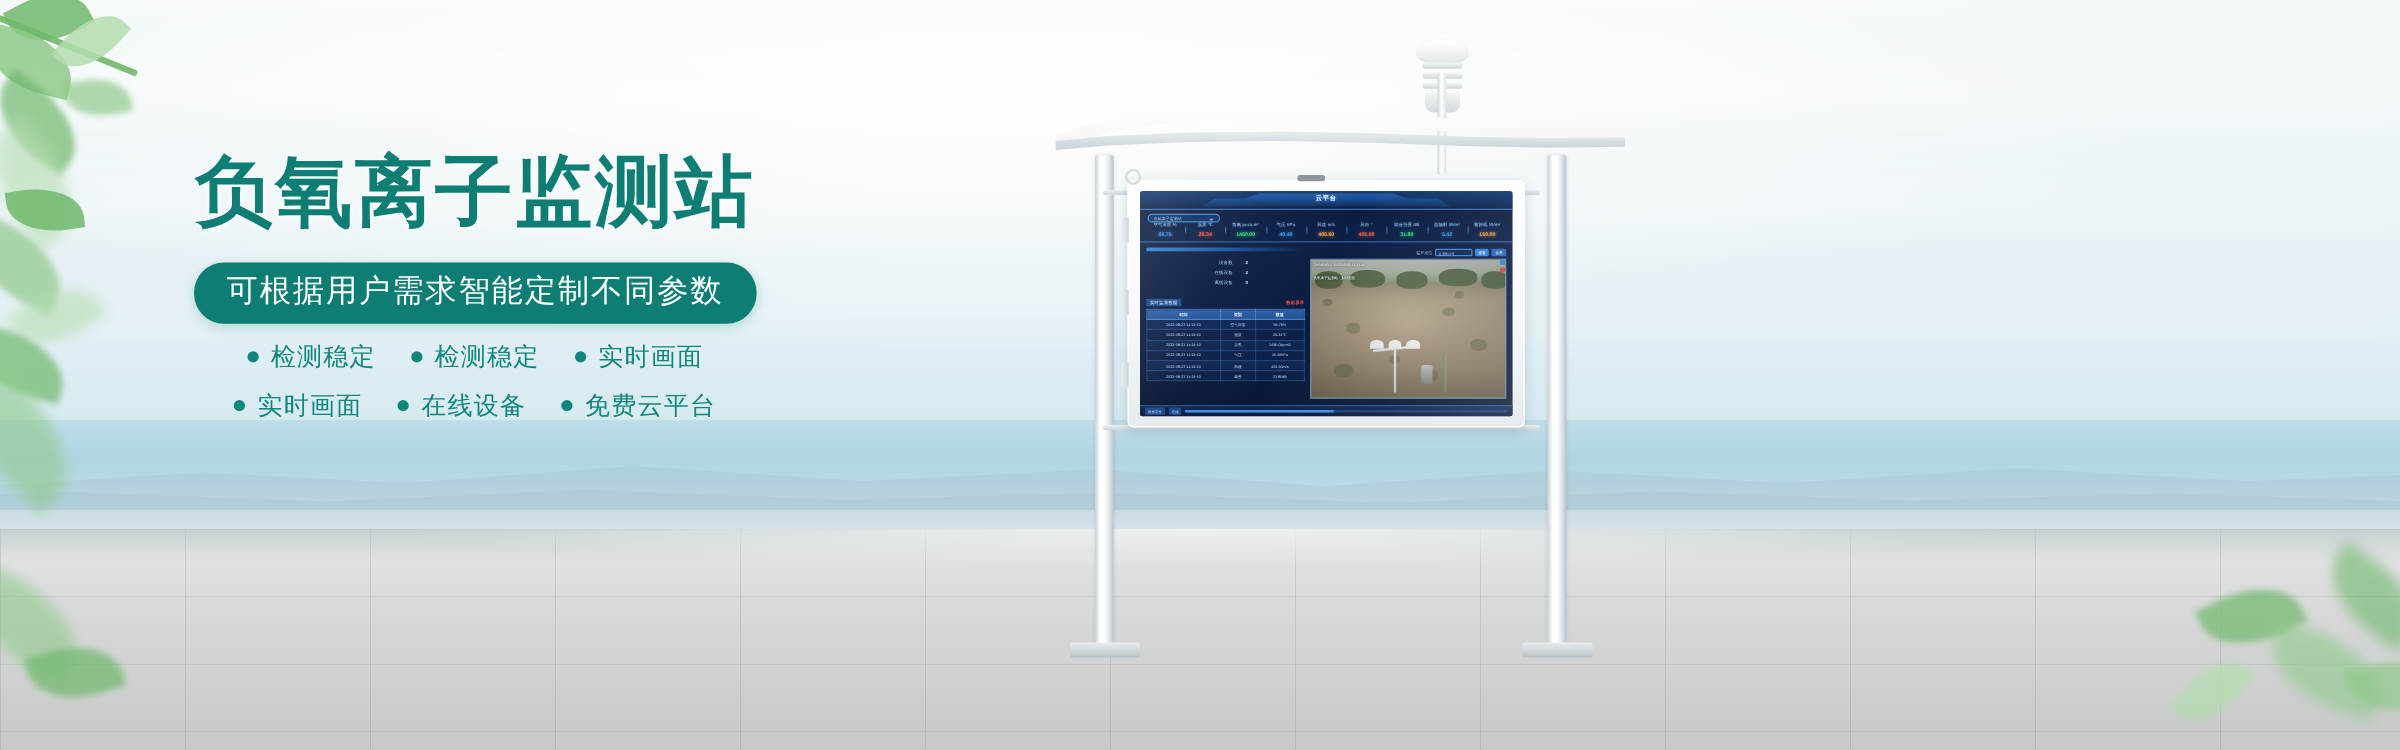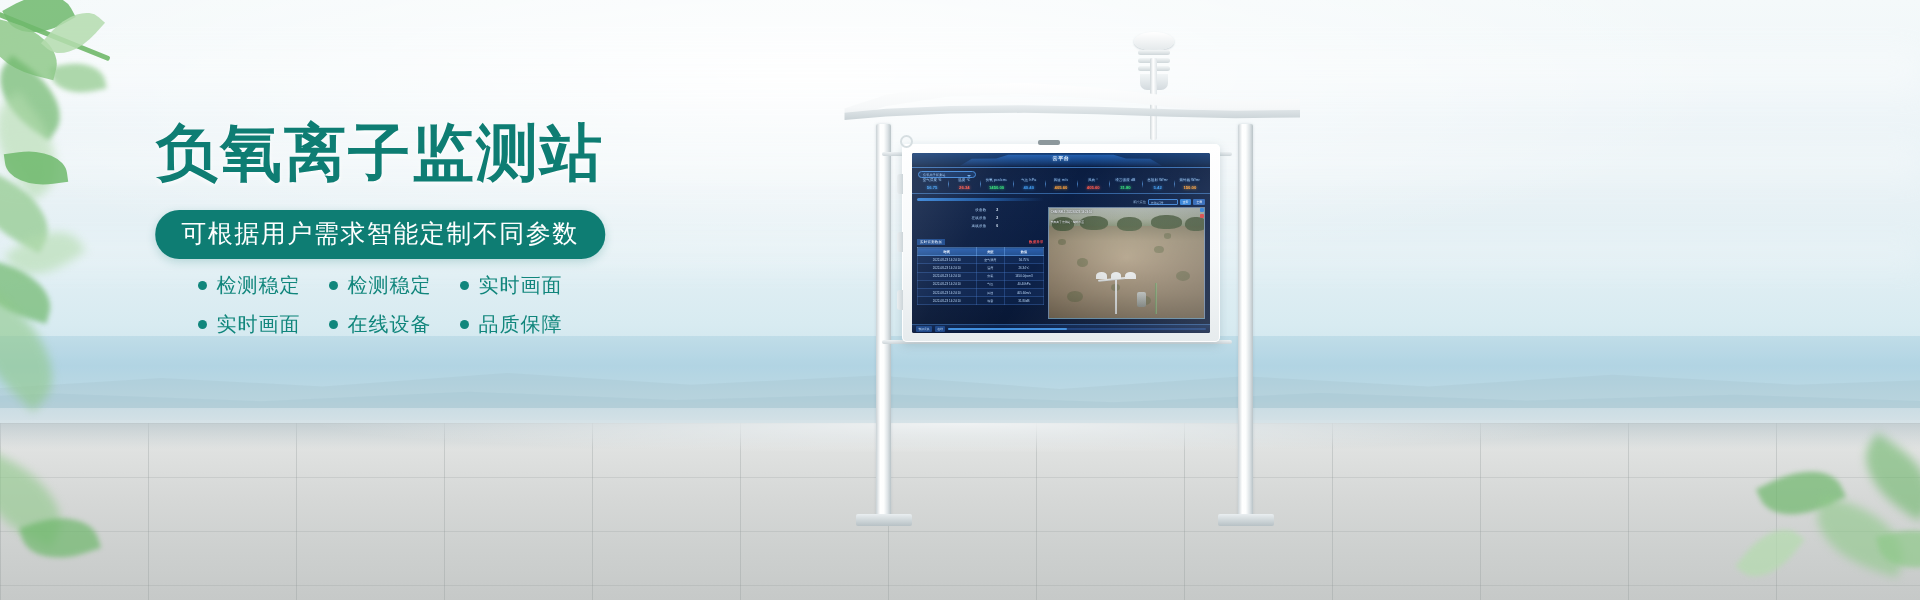--- a/index.html
+++ b/index.html
@@ -481,21 +481,21 @@
         <div class="feat">
           <span class="dot"></span>
           <span>实时画面</span>
         </div>
         <div class="feat">
           <span class="dot"></span>
           <span>在线设备</span>
         </div>
         <div class="feat">
           <span class="dot"></span>
-          <span>品质保障</span>
+          <span>免费云平台</span>
         </div>
       </div>
 
     </div>
   </div>
 
   <div class="kiosk">
 
     <div class="sensor-head"></div>
     <div class="sensor-ring" style="top:22px;"></div>

